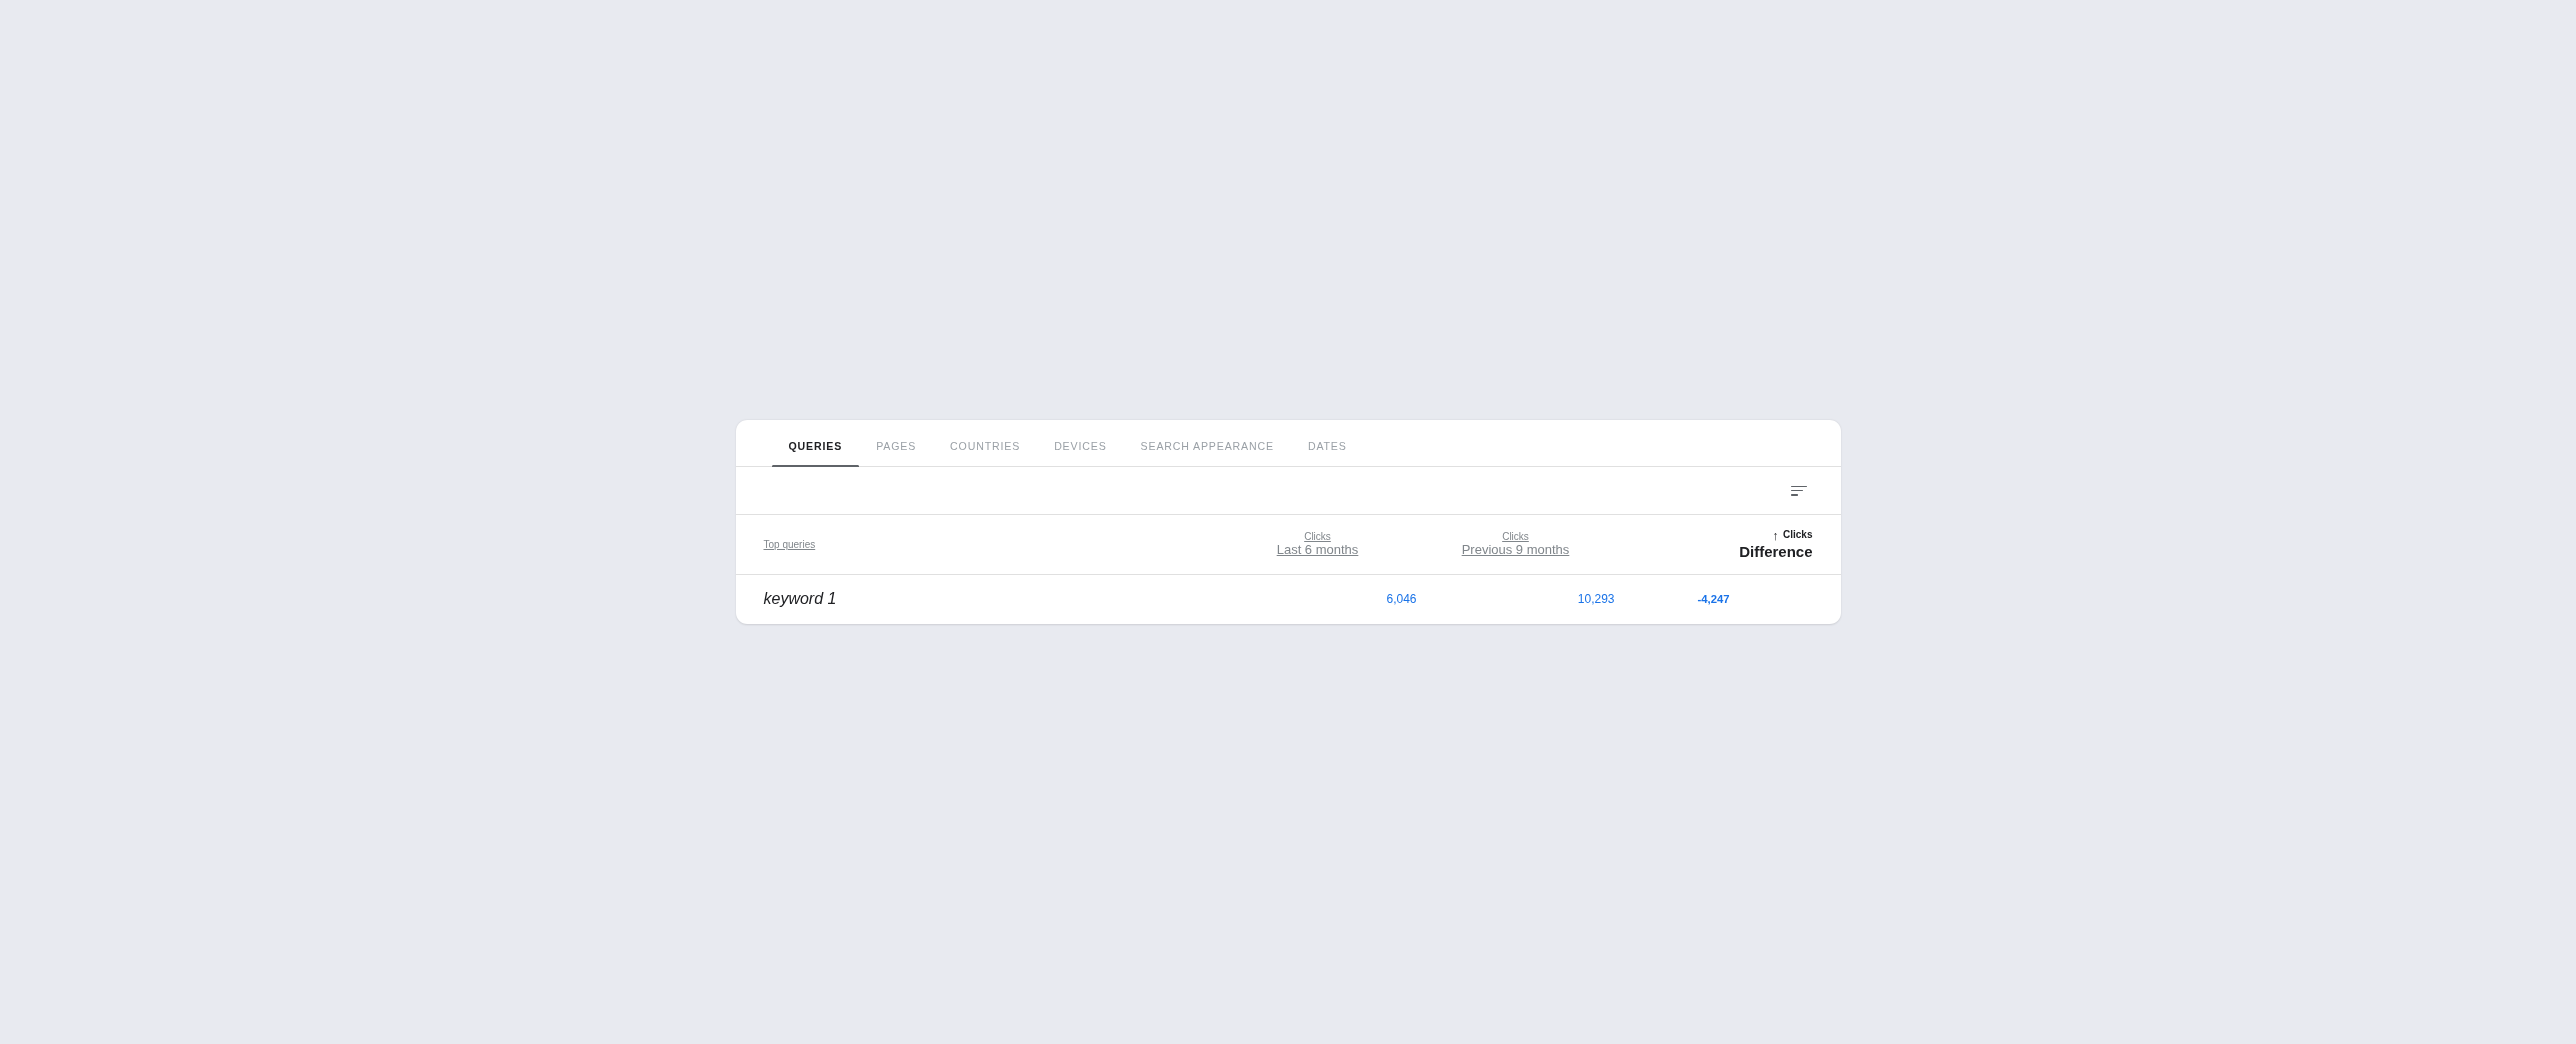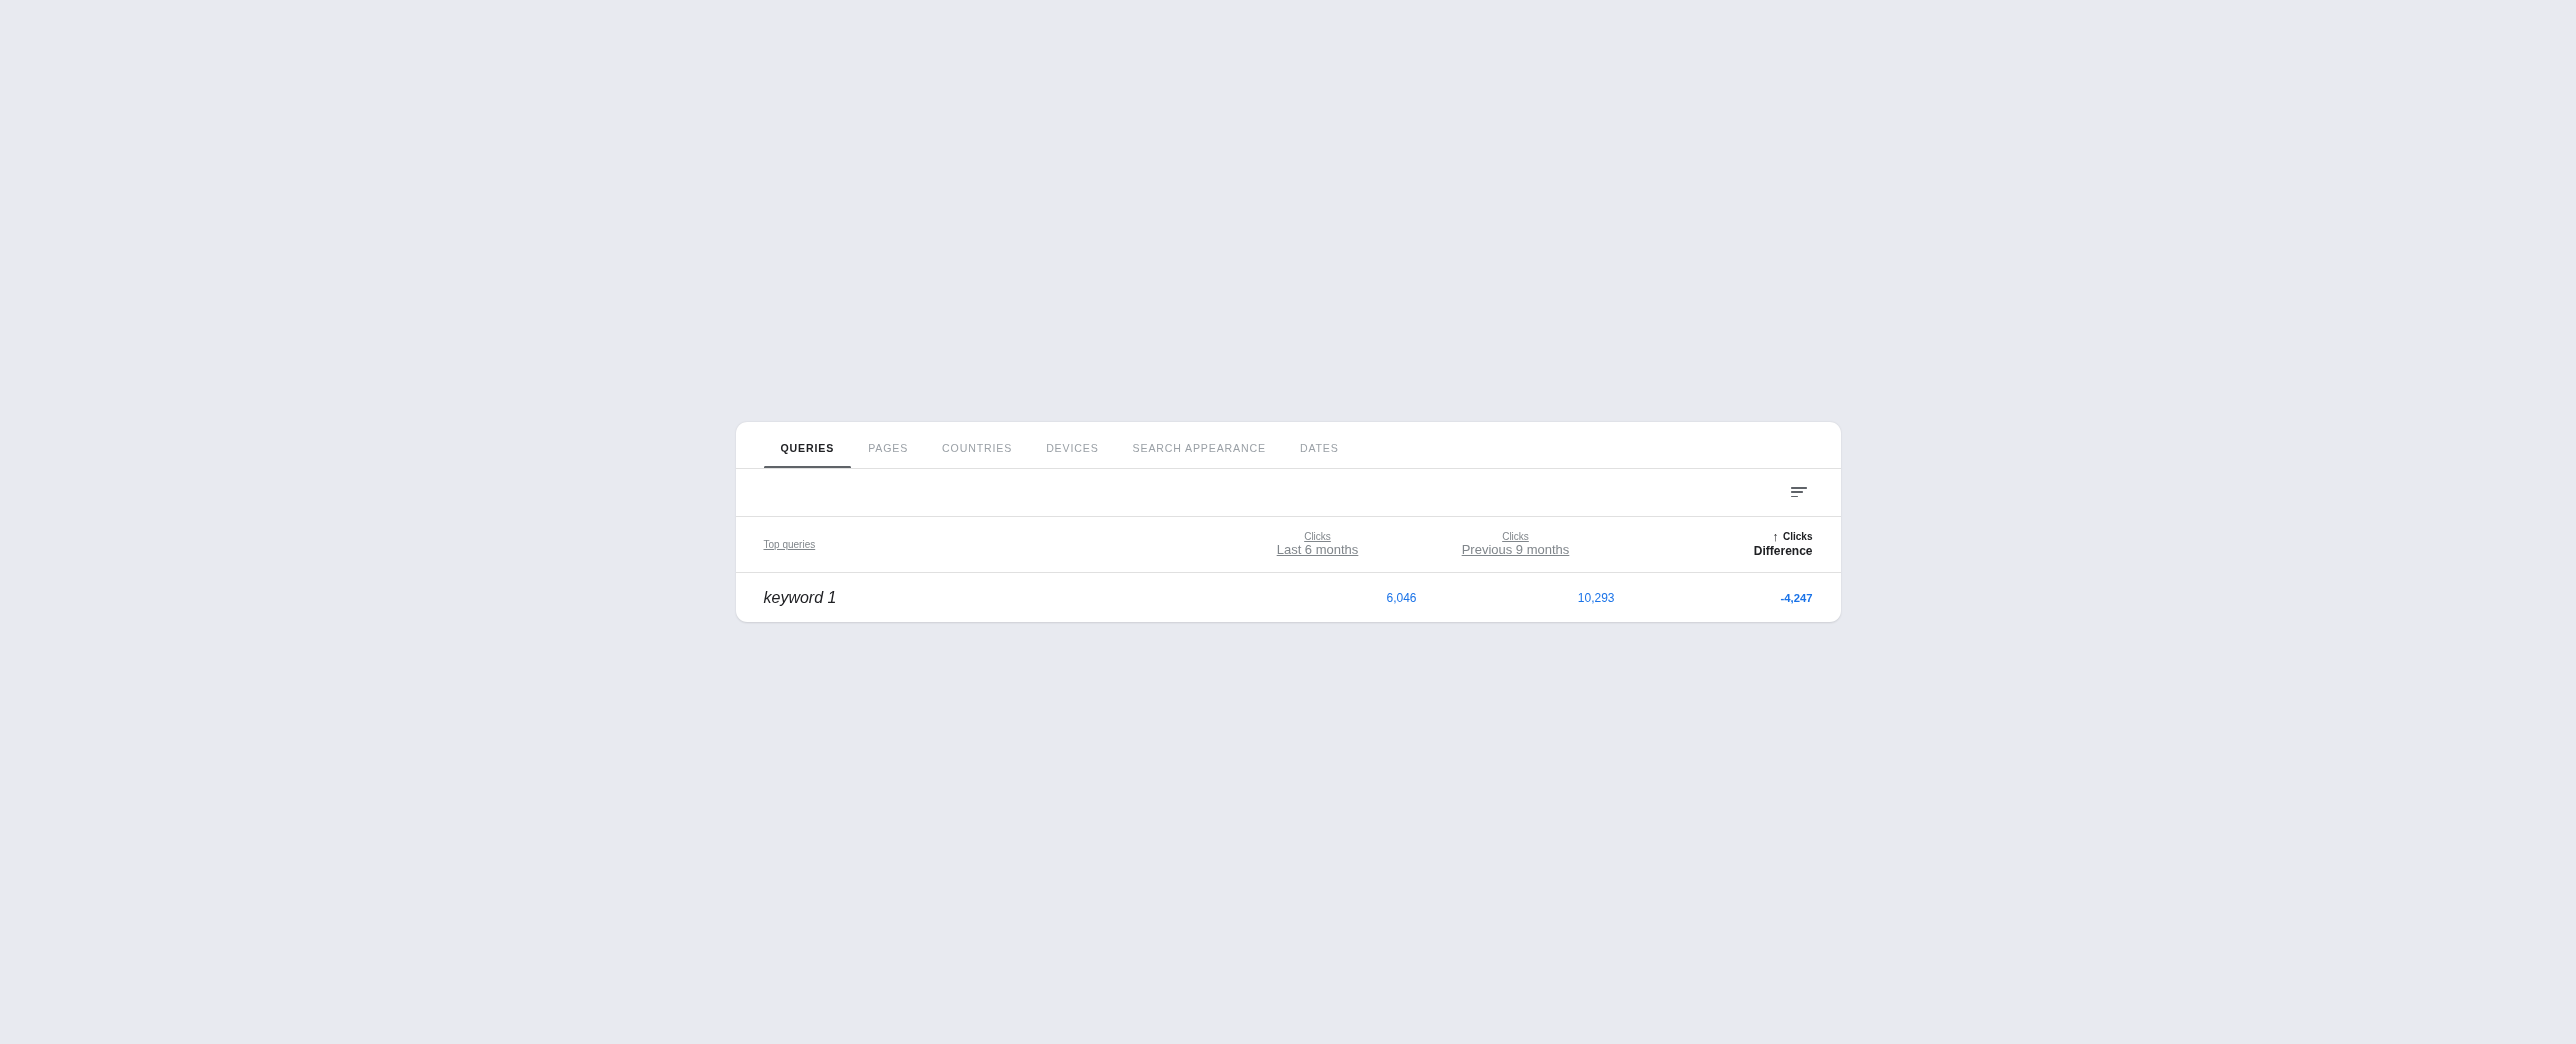--- a/index.html
+++ b/index.html
@@ -24,21 +24,21 @@
       width: 100%;
       max-width: 1105px;
       box-shadow: 0 0.7px 2.1px rgba(0,0,0,0.12);
       overflow: hidden;
     }
 
     
     .tabs-row {
       display: flex;
       align-items: flex-end;
-      padding: 0 28px;
+      padding: 0 36px;
       border-bottom: 0.7px solid #e0e0e0;
     }
 
     .tab {
       padding: 20px 17px 14px;
       font-size: 10.6px;
       font-weight: 400;
       letter-spacing: 0.08em;
       color: #9aa0a6;
       cursor: pointer;
@@ -142,21 +142,21 @@
       margin-top: 0.7px;
     }
 
     .sort-text {
       font-size: 10px;
       font-weight: 700;
       color: #202124;
     }
 
     .sort-sub {
-      font-size: 12px;
+      font-size: 15px;
       font-weight: 700;
       color: #202124;
     }
 
     .table-row {
       display: grid;
       grid-template-columns: 1fr 198px 198px 198px;
       padding: 15.6px 28px;
       border-bottom: 0.7px solid #e0e0e0;
       align-items: center;
@@ -172,21 +172,21 @@
       font-style: italic;
     }
 
     .row-value {
       text-align: right;
       font-size: 12px;
       color: #1a73e8;
     }
 
     .row-diff {
-      text-align: right;
+      text-align: center;
       font-size: 11.3px;
       font-weight: 700;
       color: #1a73e8;
     }
   </style>
 </head>
 <body>
 
 <div class="card">
 

